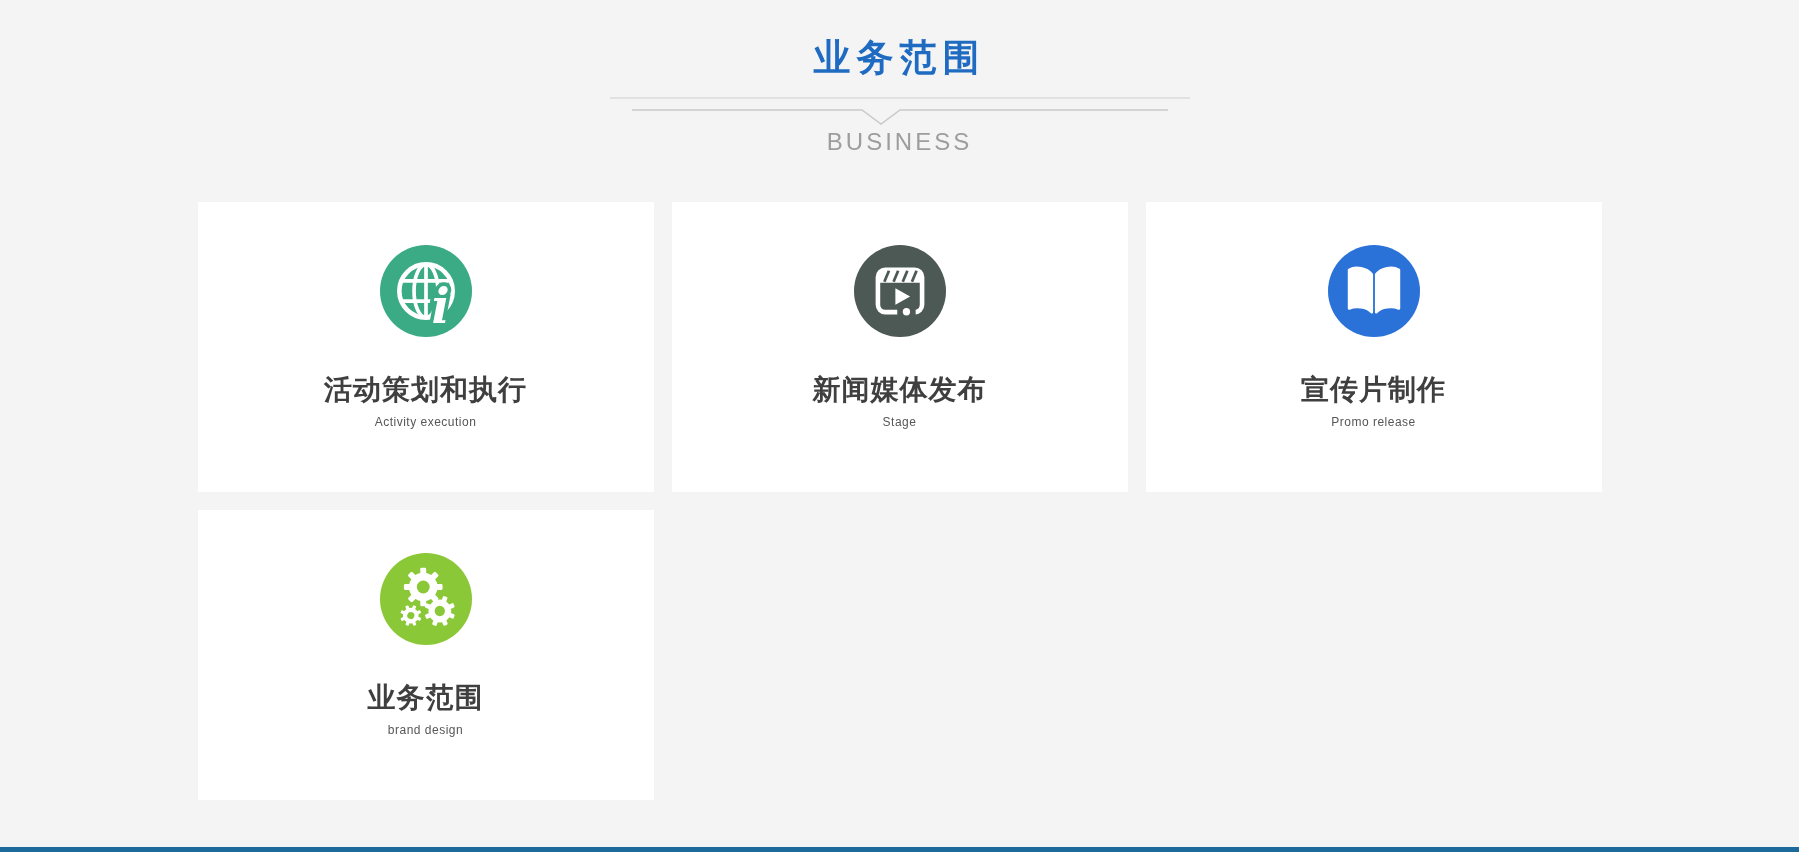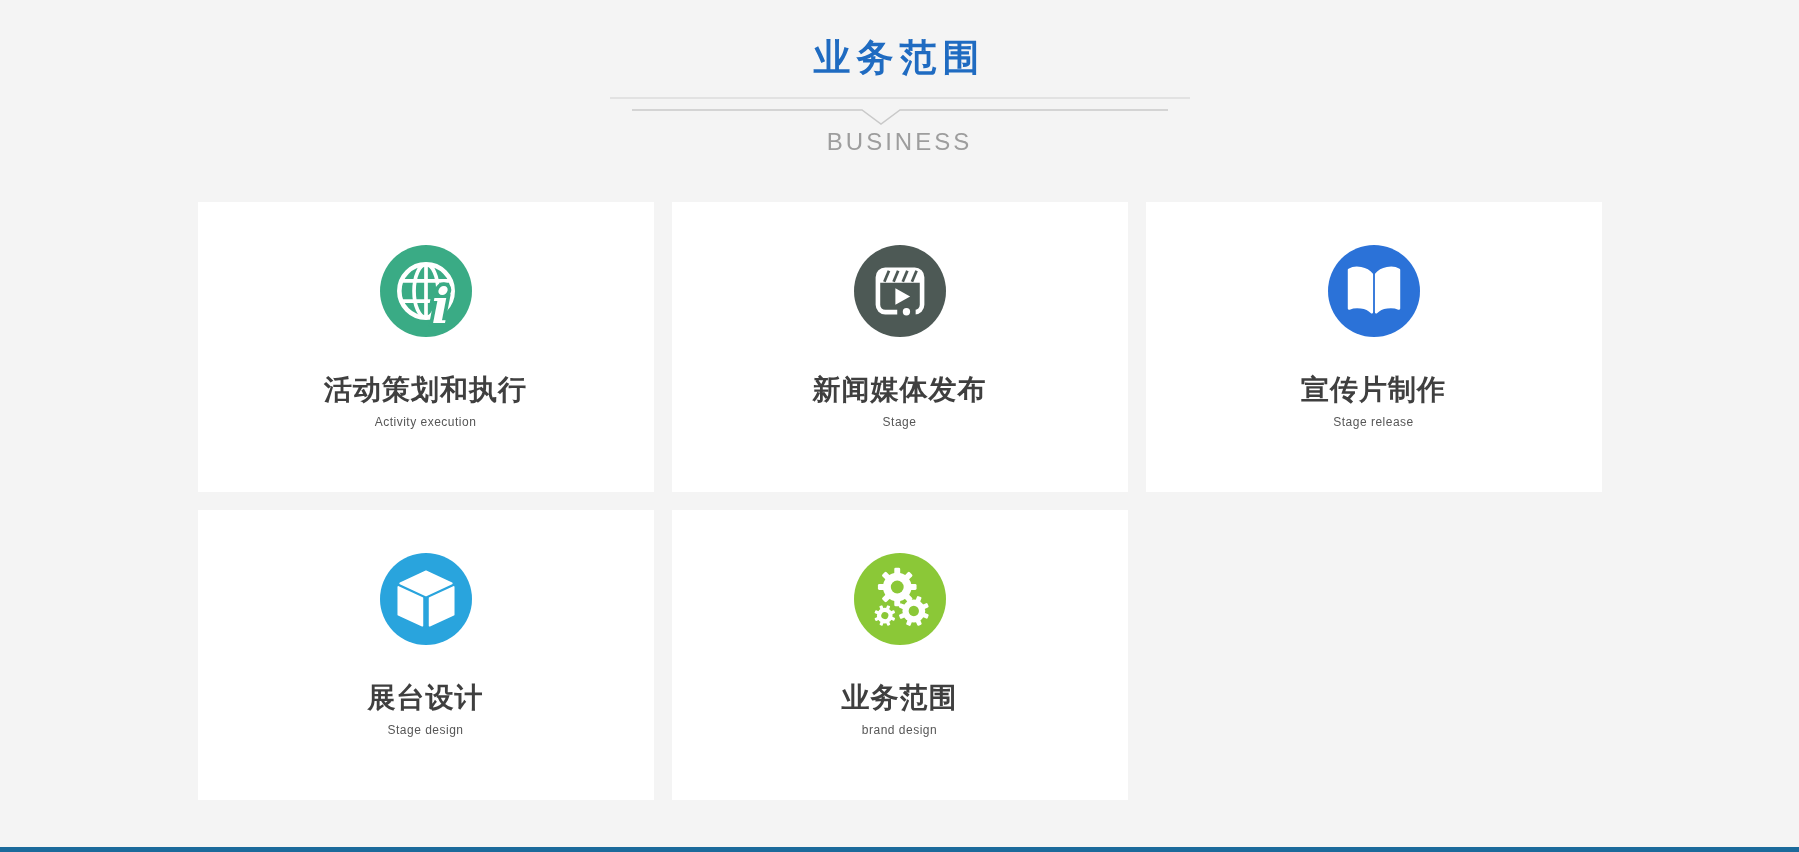--- a/index.html
+++ b/index.html
@@ -108,34 +108,23 @@
 
 
     <div class="card">
       <div class="icon-circle" style="background: rgb(43, 114, 216); color: rgb(43, 114, 216);">
         <svg class="icon-svg" viewBox="0 0 100 100">
           <path d="M47.5 32 C42 25 30 23 23 27 L23 69 C30 66 42 67 47.5 73 Z" fill="#fff" stroke="#fff" stroke-width="3" stroke-linejoin="round"></path>
           <path d="M52.5 32 C58 25 70 23 77 27 L77 69 C70 66 58 67 52.5 73 Z" fill="#fff" stroke="#fff" stroke-width="3" stroke-linejoin="round"></path>
         </svg>
       </div>
       <div class="card-title">宣传片制作</div>
-      <div class="card-subtitle">Stage release</div>
+      <div class="card-subtitle">Promo release</div>
     </div>
 
-    <div class="card">
-      <div class="icon-circle" style="background: rgb(41, 164, 221); color: rgb(41, 164, 221);">
-        <svg class="icon-svg" viewBox="0 0 100 100">
-          <polygon points="50,20 78,33 50,46 22,33" fill="#fff" stroke="#fff" stroke-width="2" stroke-linejoin="round"></polygon>
-          <polygon points="20,37 46,49 46,79 20,67" fill="#fff" stroke="#fff" stroke-width="2" stroke-linejoin="round"></polygon>
-          <polygon points="80,37 54,49 54,79 80,67" fill="#fff" stroke="#fff" stroke-width="2" stroke-linejoin="round"></polygon>
-        </svg>
-      </div>
-      <div class="card-title">展台设计</div>
-      <div class="card-subtitle">Stage design</div>
-    </div>
 
     <div class="card">
       <div class="icon-circle" style="background: rgb(139, 200, 55); color: rgb(139, 200, 55);">
         <svg class="icon-svg" viewBox="0 0 100 100">
           <defs>
             <g id="gear">
               <g fill="#fff">
                 <rect x="-3.2" y="-21" width="6.4" height="9" rx="1.5"></rect>
                 <rect x="-3.2" y="-21" width="6.4" height="9" rx="1.5" transform="rotate(45)"></rect>
                 <rect x="-3.2" y="-21" width="6.4" height="9" rx="1.5" transform="rotate(90)"></rect>

